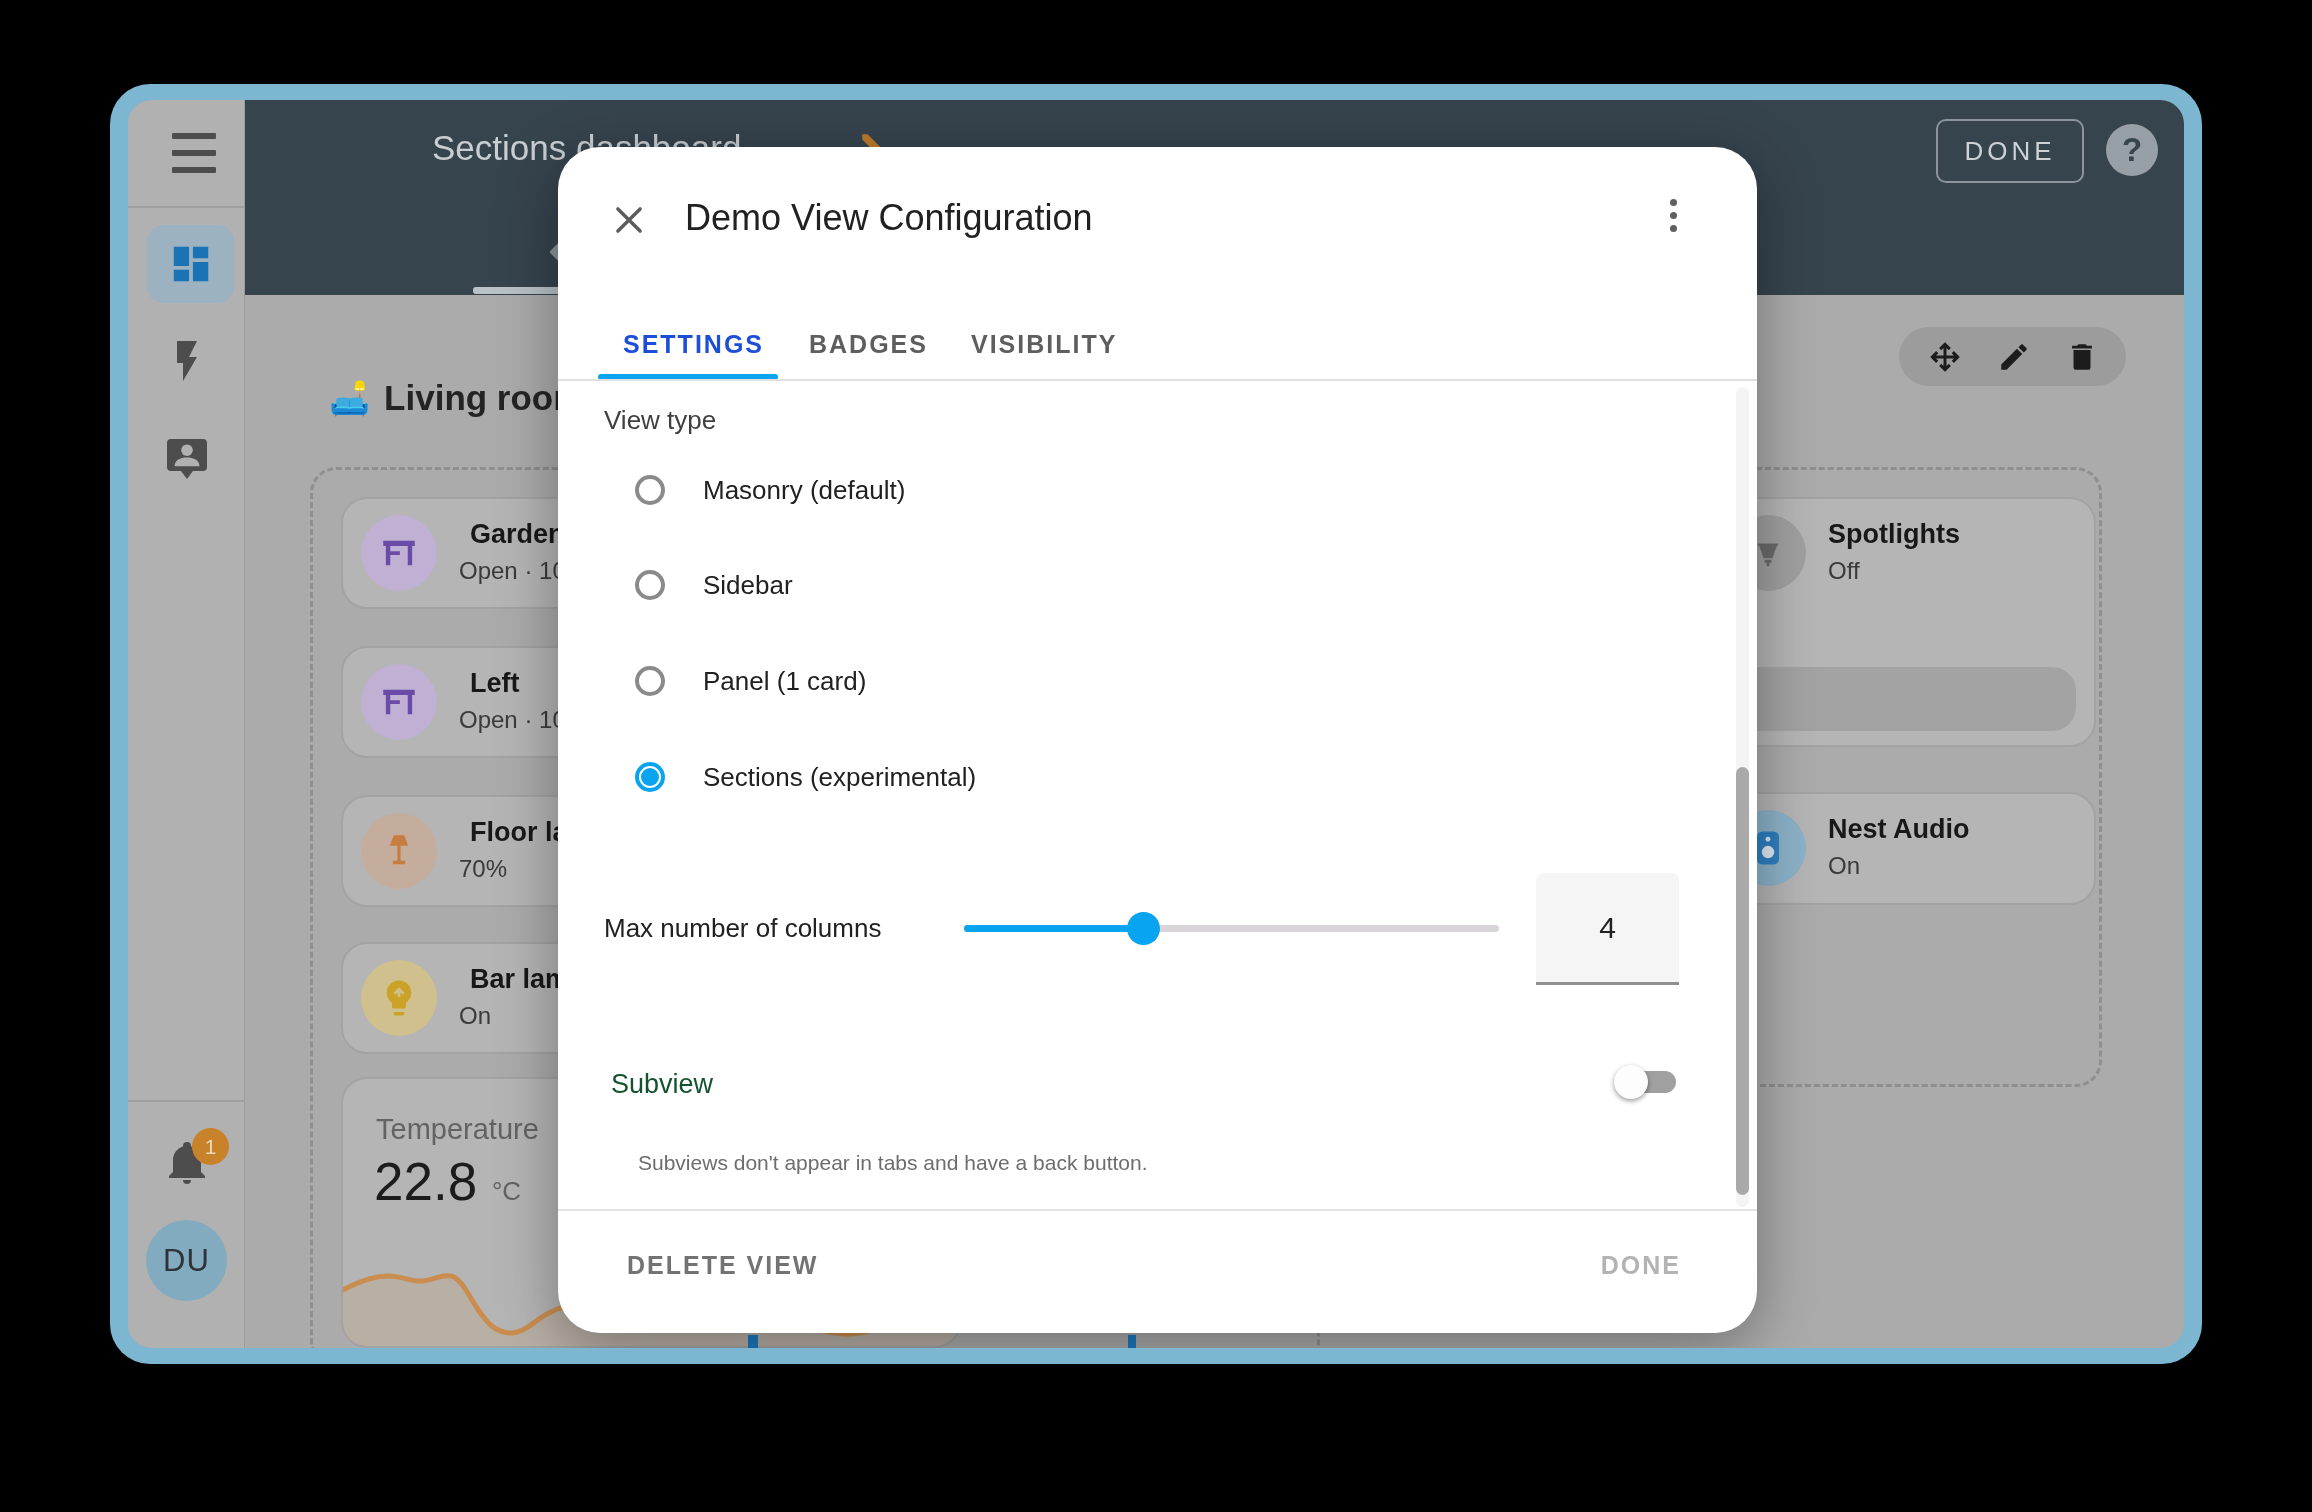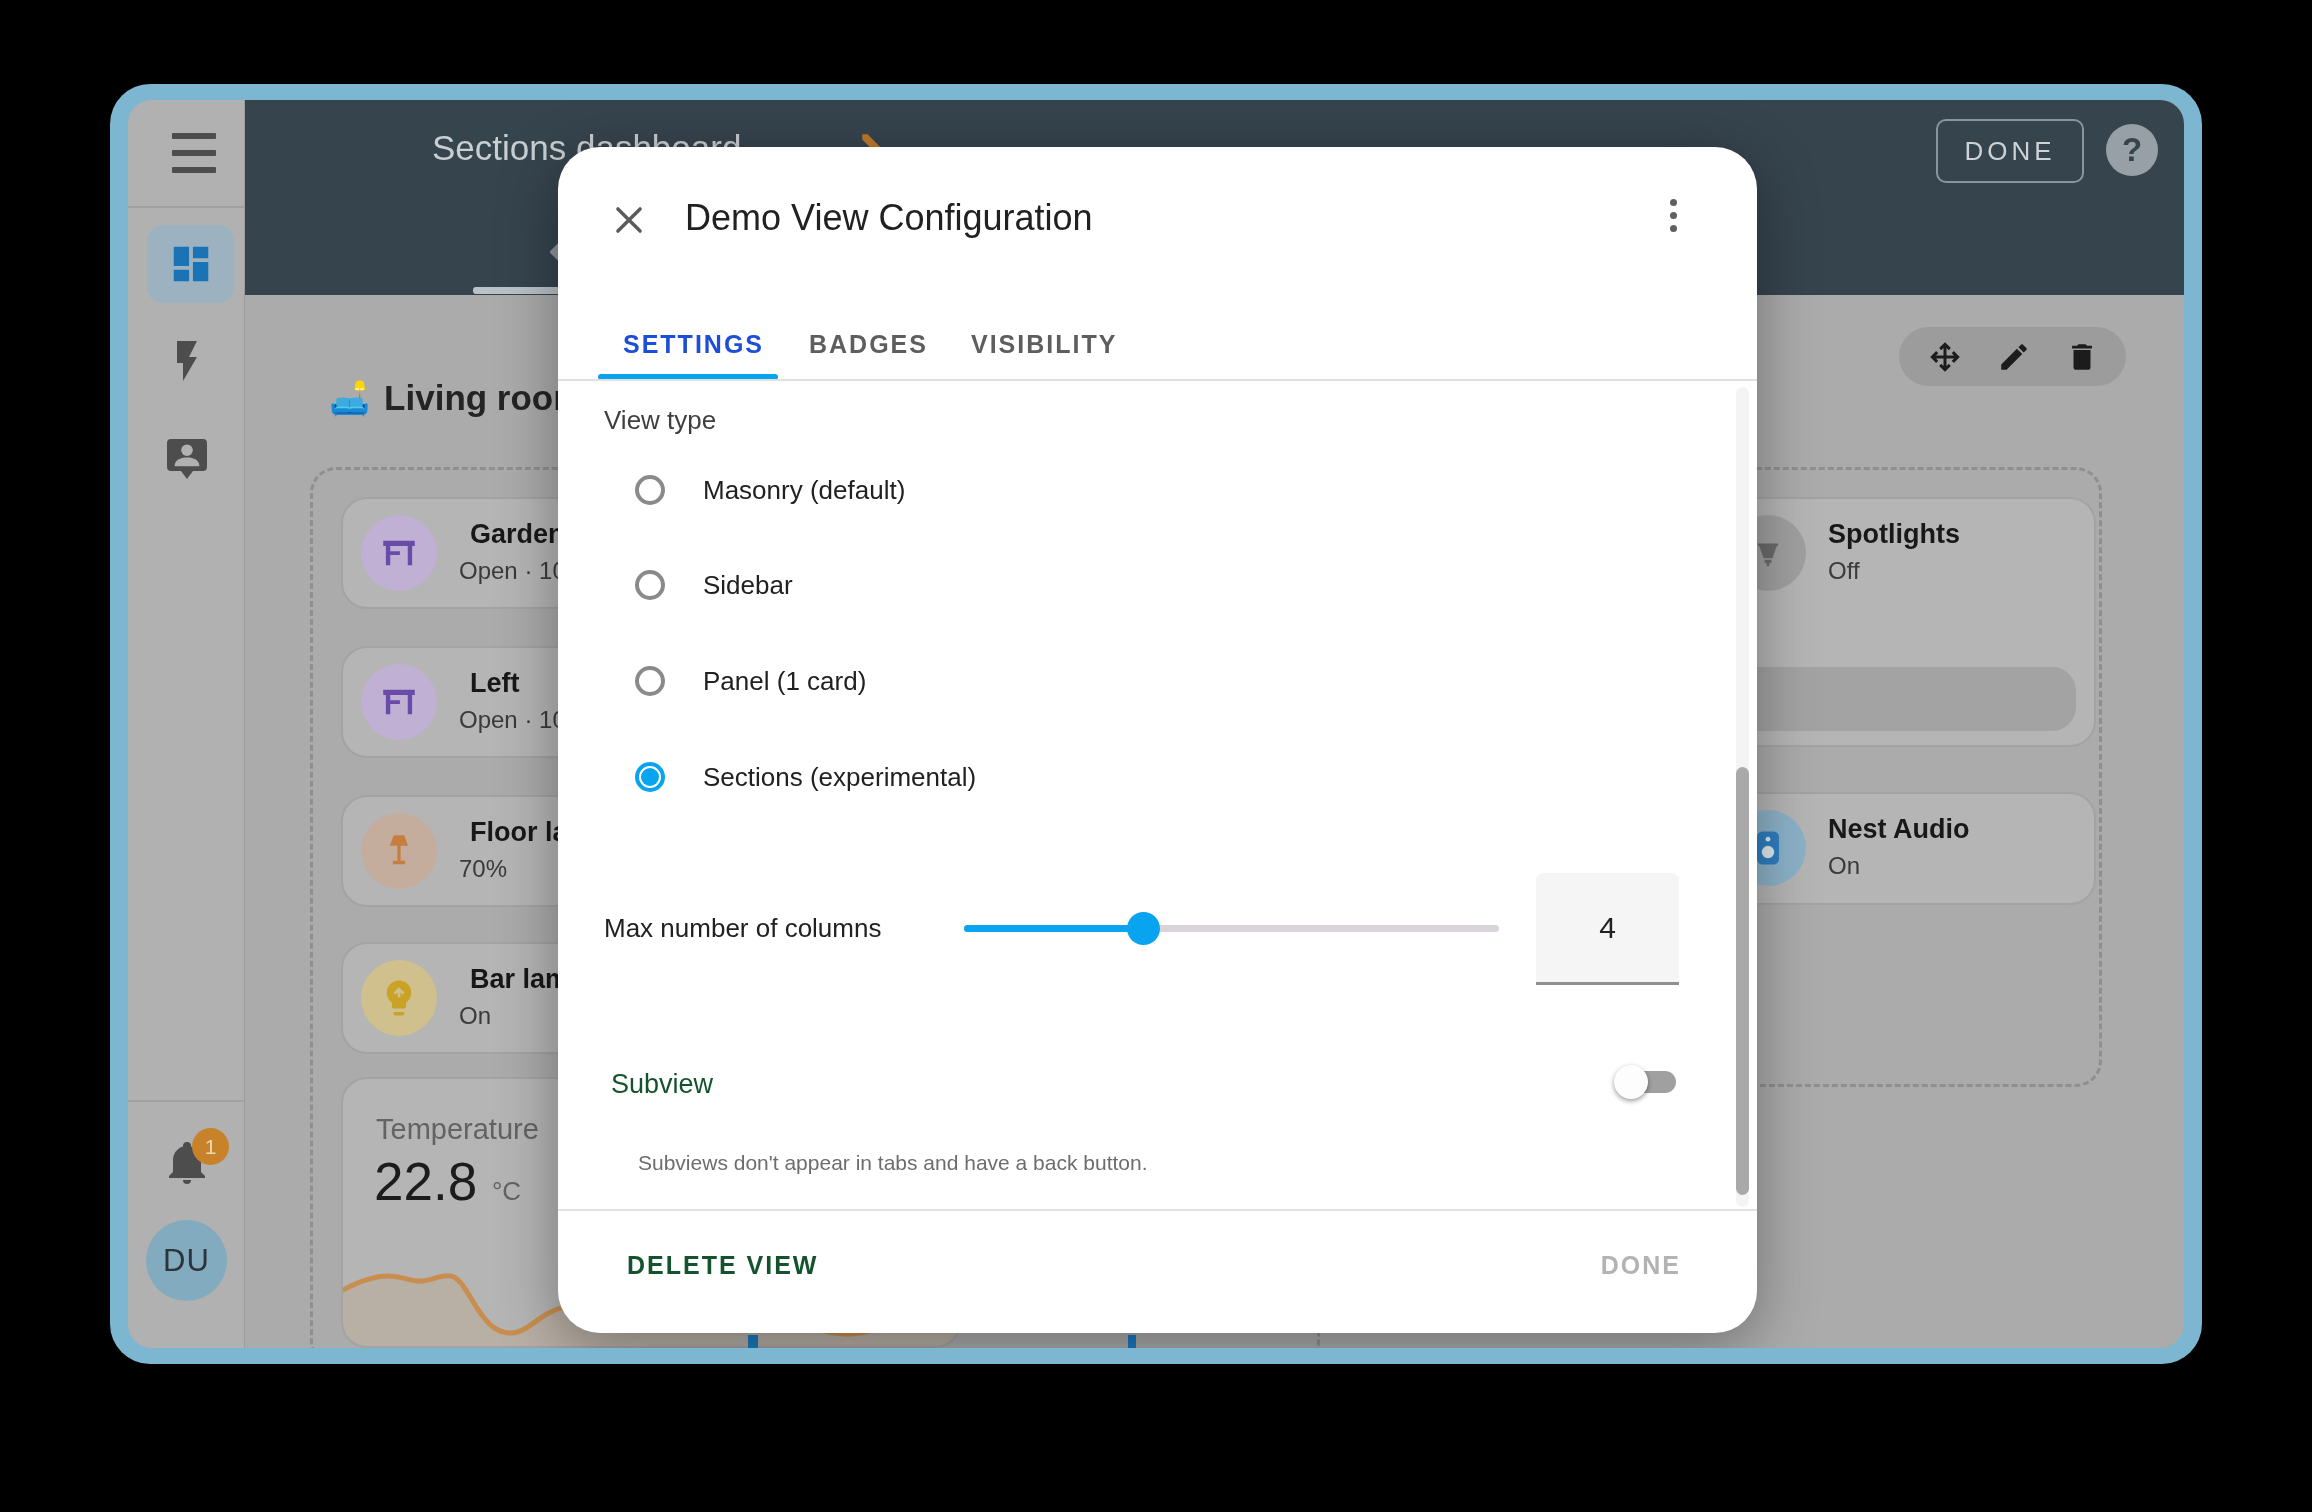--- a/index.html
+++ b/index.html
@@ -99,21 +99,21 @@
   .sub-label { position:absolute; left:53px; top:922px; font-size:27px; color:#14532d; }
   .toggle { position:absolute; left:1056px; top:916px; width:66px; height:38px; cursor:pointer; }
   .tg-track { position:absolute; left:10px; top:8px; width:52px; height:22px; border-radius:12px; background:#a0a0a0; }
   .tg-thumb { position:absolute; left:0; top:2px; width:34px; height:34px; border-radius:50%; background:#fdfdfd;
               box-shadow:0 2px 5px rgba(0,0,0,.4); }
   .sub-help { position:absolute; left:80px; top:1004px; font-size:21px; color:#6d6d6d; }
 
   .m-scroll-track { position:absolute; left:1178px; top:240px; width:13px; height:820px; background:#f4f4f4; border-radius:7px; }
   .m-scroll-thumb { position:absolute; left:1178px; top:620px; width:13px; height:428px; background:#a9a9a9; border-radius:7px; cursor:grab; }
   .m-divider { position:absolute; left:0; top:1062px; width:100%; height:2px; background:#e2e2e2; }
-  .del-btn { position:absolute; left:69px; top:1104px; font-size:25px; font-weight:bold; letter-spacing:2px; color:#14532d; cursor:pointer; }
+  .del-btn { position:absolute; left:69px; top:1104px; font-size:25px; font-weight:bold; letter-spacing:2px; color:#737373; cursor:pointer; }
   .save-btn { position:absolute; right:76px; top:1104px; font-size:25px; font-weight:bold; letter-spacing:2px; color:#b3b3b3; cursor:default; }
 </style>
 </head>
 <body>
 
 <div class="win">
  <div class="win-inner">
 
   <div class="appbar">
     <div class="appbar-title">Sections dashboard</div>

